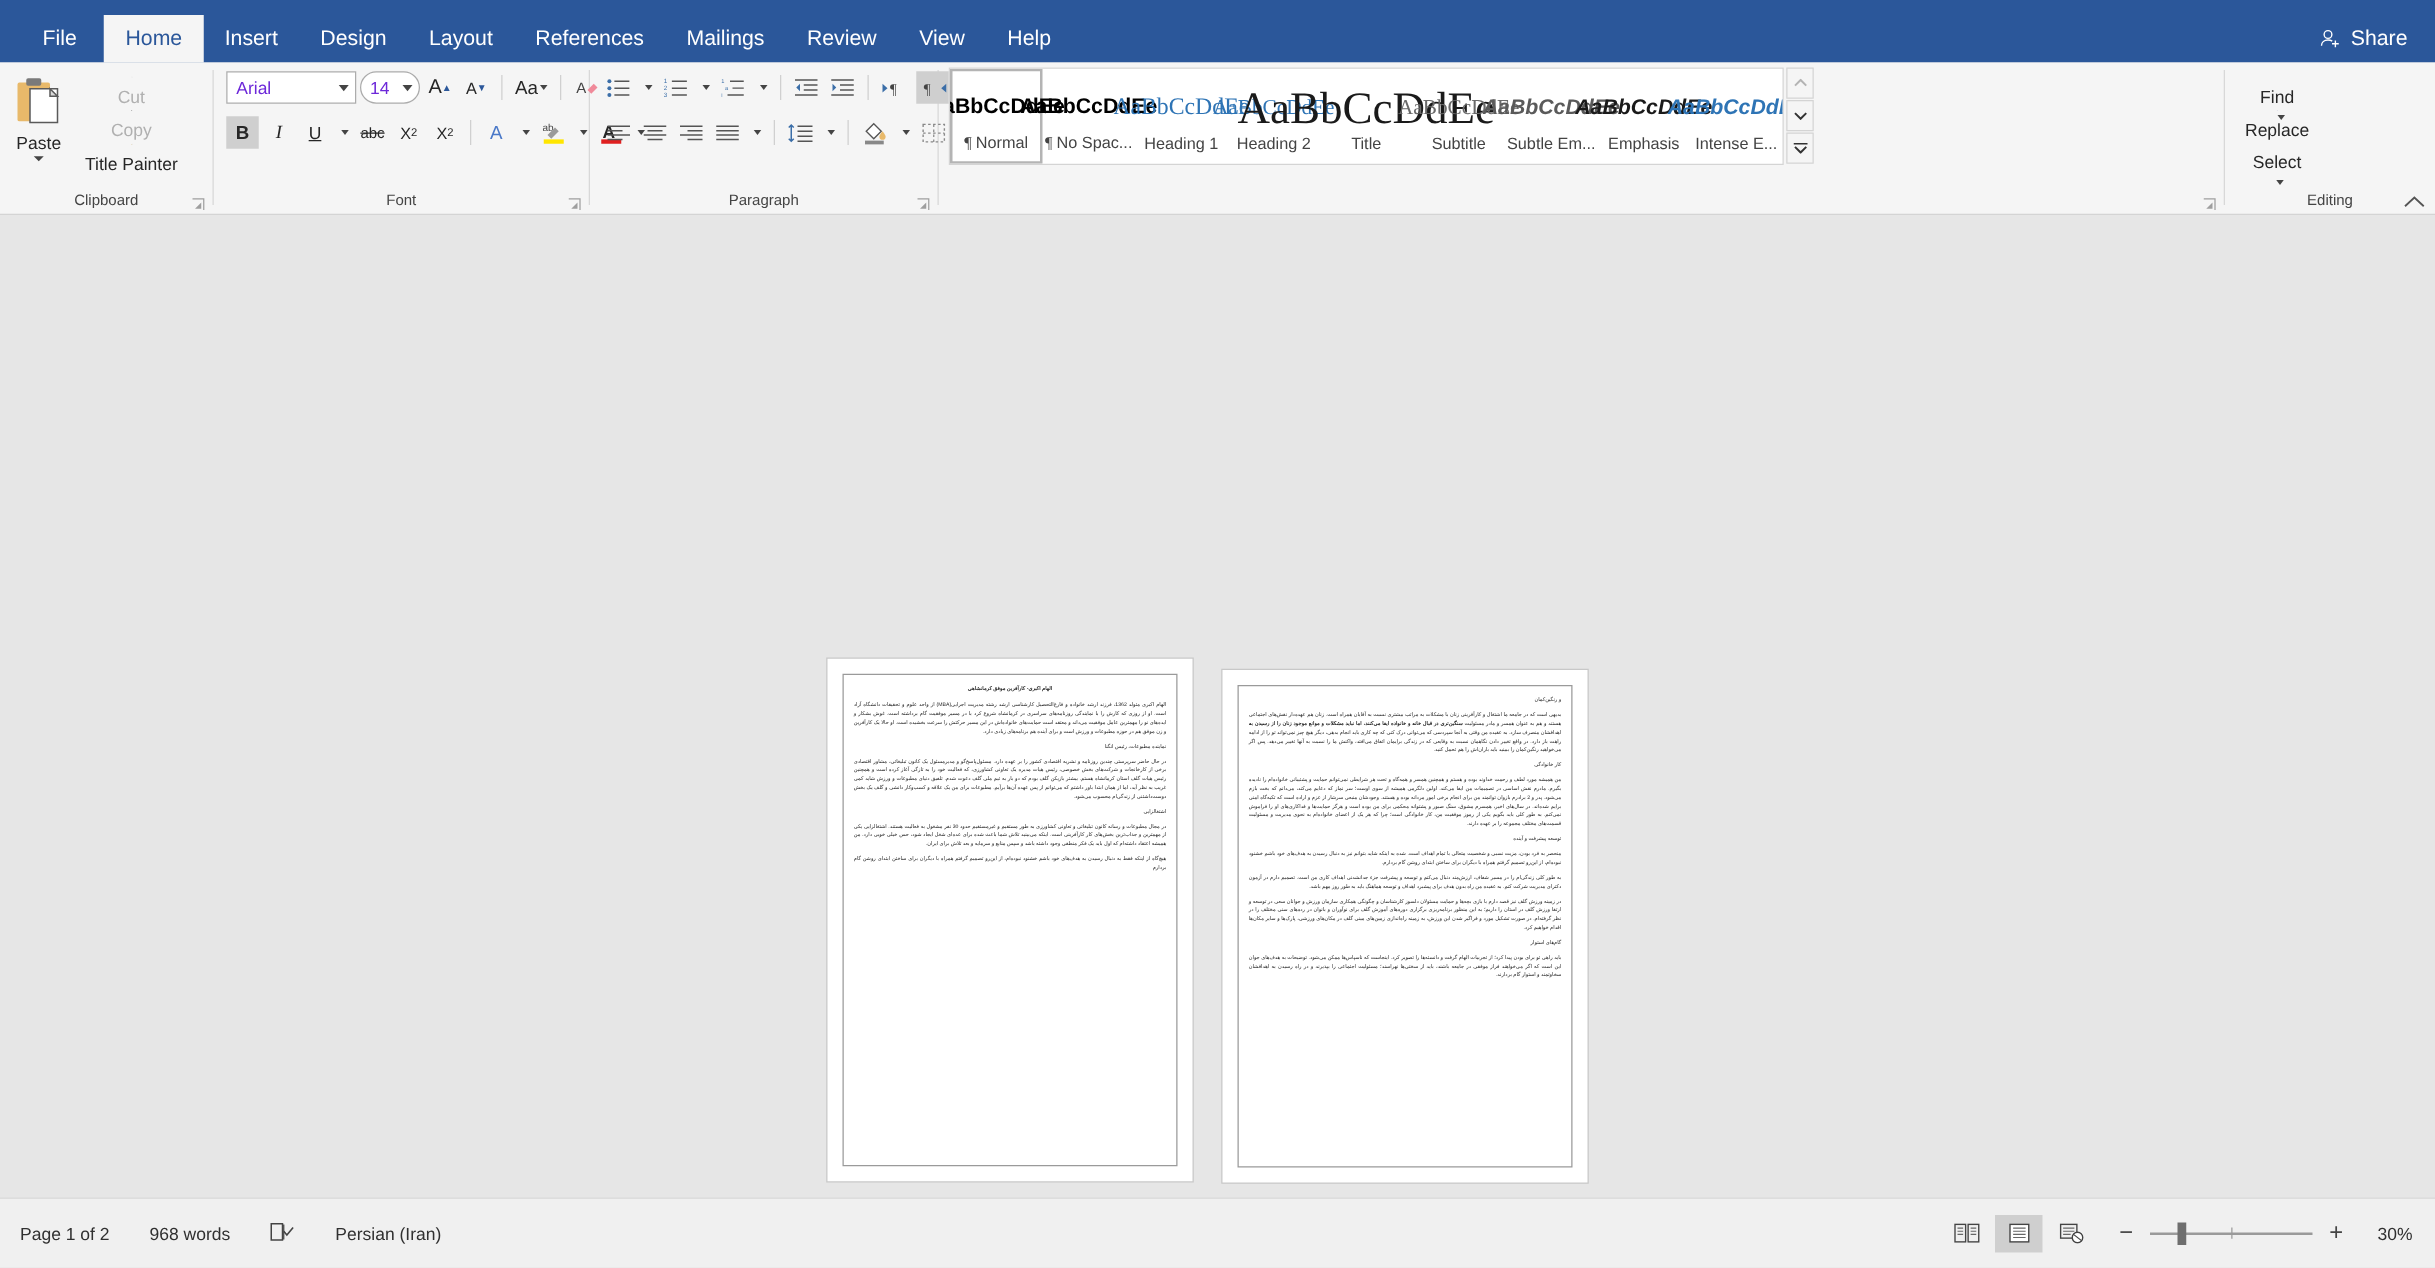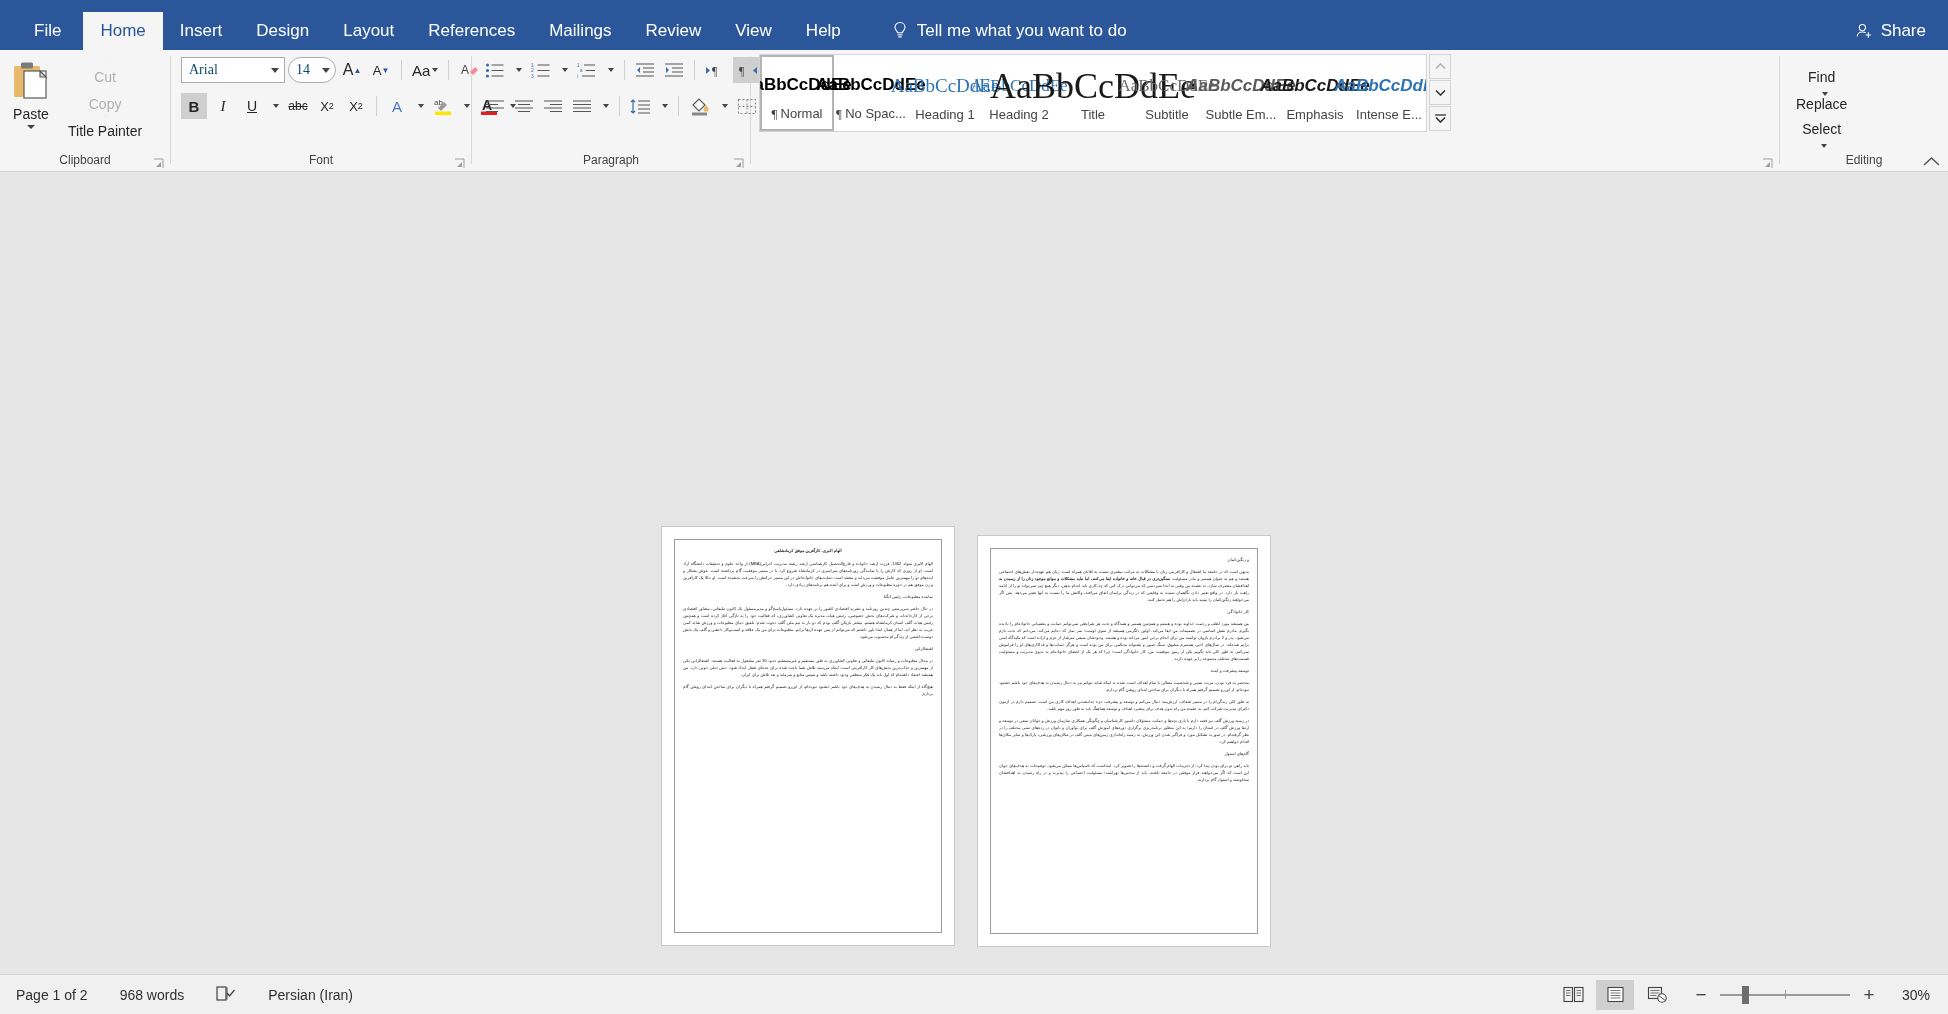--- a/index.html
+++ b/index.html
@@ -77,21 +77,21 @@
   .cmd.disabled { color: #b0b0b0; }
 
   
   .g-font { width: 300px; }
   .row { display: flex; align-items: center; gap: 3px; }
   .row1 { height: 28px; padding-left: 10px; }
   .row2 { height: 30px; padding-left: 10px; margin-top: 7px; }
   .combo {
     height: 26px; border: 1px solid #acacac; background: #fff;
     display: flex; align-items: center; justify-content: space-between;
-    padding: 0 5px 0 7px; font-size: 14px; color: #0c4a6e; font-family: Liberation Serif, serif;
+    padding: 0 5px 0 7px; font-size: 14px; color: #6d28d9;
   }
   .combo.font-name { width: 104px; }
   .combo.font-size { width: 48px; border-radius: 13px; }
   .chev { width:0;height:0;border-left:4px solid transparent;border-right:4px solid transparent;border-top:5px solid #444;}
   .ibtn {
     min-width: 26px; height: 26px; display: flex; align-items: center; justify-content: center;
     font-size: 15px; color: #262626; cursor: default; padding: 0 3px; position: relative;
   }
   .ibtn.on { background: #cfcfcf; }
   .vsep { width: 1px; height: 20px; background: #d0d0d0; margin: 0 4px; }
@@ -145,21 +145,21 @@
     font-size: 4.1px; line-height: 7.0px;
     color: #1a1a1a; letter-spacing: 0px;
   }
   .ptext p { margin: 0 0 5px 0; }
   .ptext p.h { font-weight: bold; text-align: center; margin-bottom: 6px; }
   .ptext p.lbl { text-align: right; margin-bottom: 5px; }
   .ptext b { font-weight: bold; }
 
   
   .statusbar {
-    position: absolute; bottom: 0; left: 0; right: 0; height: 40px;
+    position: absolute; bottom: 0; left: 0; right: 0; height: 56px;
     background: #f0f0f0; border-top: 1px solid #d6d6d6;
     display: flex; align-items: center; font-size: 14px; color: #303030;
   }
   .sb-item { padding: 0 16px; white-space: nowrap; cursor: default; }
   .sb-right { margin-left: auto; display: flex; align-items: center; padding-right: 18px; gap: 4px; }
   .viewbtn { width: 38px; height: 30px; display:flex;align-items:center;justify-content:center; }
   .viewbtn.on { background: #cfcfcf; }
   .zoom-slider { display: flex; align-items: center; gap: 10px; margin-left: 12px; }
   .zbtn { font-size: 19px; color: #444; width: 18px; text-align: center; }
   .ztrack { width: 130px; height: 2px; background: #9a9a9a; position: relative; }
@@ -175,28 +175,20 @@
     <div class="tab file">File</div>
     <div class="tab active">Home</div>
     <div class="tab">Insert</div>
     <div class="tab">Design</div>
     <div class="tab">Layout</div>
     <div class="tab">References</div>
     <div class="tab">Mailings</div>
     <div class="tab">Review</div>
     <div class="tab">View</div>
     <div class="tab">Help</div>
-    <div class="tellme">
-      <svg class="bulb" viewBox="0 0 16 20">
-        <path d="M8 1.5c-2.8 0-5 2.1-5 4.8 0 1.9 1 3 1.8 3.9.5.6.7 1 .7 1.6h5c0-.6.2-1 .7-1.6.8-.9 1.8-2 1.8-3.9 0-2.7-2.2-4.8-5-4.8z" fill="none" stroke="#ffffff" stroke-width="1.1"></path>
-        <rect x="5.6" y="13.3" width="4.8" height="1.1" fill="#ffffff"></rect>
-        <rect x="6.2" y="15.4" width="3.6" height="1.1" fill="#ffffff"></rect>
-      </svg>
-      <span>Tell me what you want to do</span>
-    </div>
   </div>
   <div class="share">
     <svg width="19" height="19" viewBox="0 0 19 19">
       <circle cx="7.4" cy="5.6" r="3.1" fill="none" stroke="#fff" stroke-width="1.1"></circle>
       <path d="M2.2 14.6c0-2.9 2.3-4.6 5.2-4.6 1.3 0 2.5.3 3.4.9" fill="none" stroke="#fff" stroke-width="1.1"></path>
       <path d="M13.3 10.3v5.4M10.6 13h5.4" stroke="#fff" stroke-width="1.1"></path>
     </svg>
     <span>Share</span>
   </div>
 </div>

